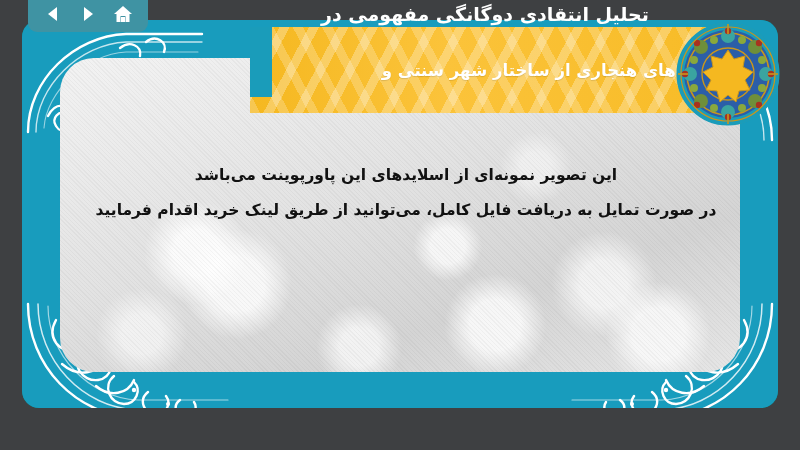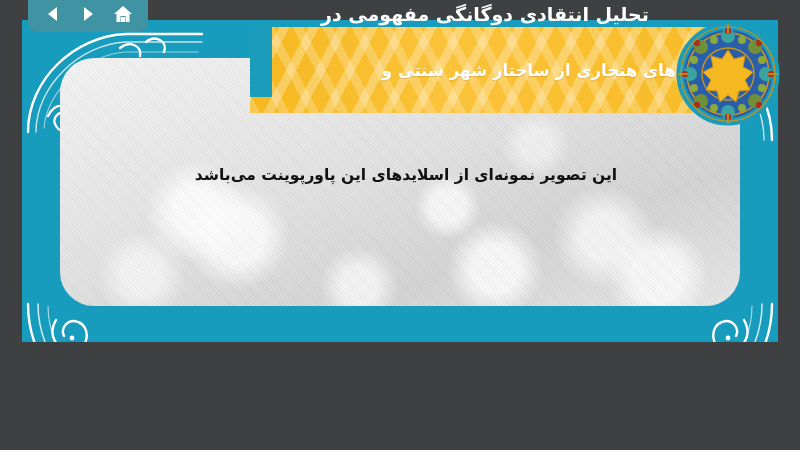--- a/index.html
+++ b/index.html
@@ -25,23 +25,24 @@
     display:flex; align-items:flex-end; justify-content:space-around;
     padding:0 8px 6px 8px;
     z-index:40;
   }
   .nav-ico { width:26px; height:24px; display:flex; align-items:center; justify-content:center; cursor:pointer; }
   .nav-ico svg { display:block; }
 
   
   #slide {
     position:absolute; left:22px; top:20px;
-    width:756px; height:322px;
+    width:756px; height:388px;
     overflow:hidden;
     background:#0f766e;
+    border-radius:17px;
   }
 
   
   #frame-teal { position:absolute; inset:0; background:#189cbd; }
 
   
   #ornaments { position:absolute; inset:0; }
   #ornaments svg { position:absolute; }
 
   
@@ -187,20 +188,21 @@
             <circle cx="610" cy="384" r="2" fill="#ffffff" stroke="none"></circle>
           </g>
         </g>
       </svg>
     </div>
 
     <div id="panel"></div>
 
     <div id="body-text">
       <p>این تصویر نمونه‌ای از اسلایدهای این پاورپوینت می‌باشد</p>
+      <p>در صورت تمایل به دریافت فایل کامل، می‌توانید از طریق لینک خرید اقدام فرمایید</p>
     </div>
 
   </div>
 
   <div id="title-overline">تحلیل انتقادی دوگانگی مفهومی در</div>
 
   <div id="title-band">
     <div class="band-line">برداشت‌های هنجاری از ساختار شهر سنتی و</div>
   </div>
   <div id="band-teal-edge"></div>

